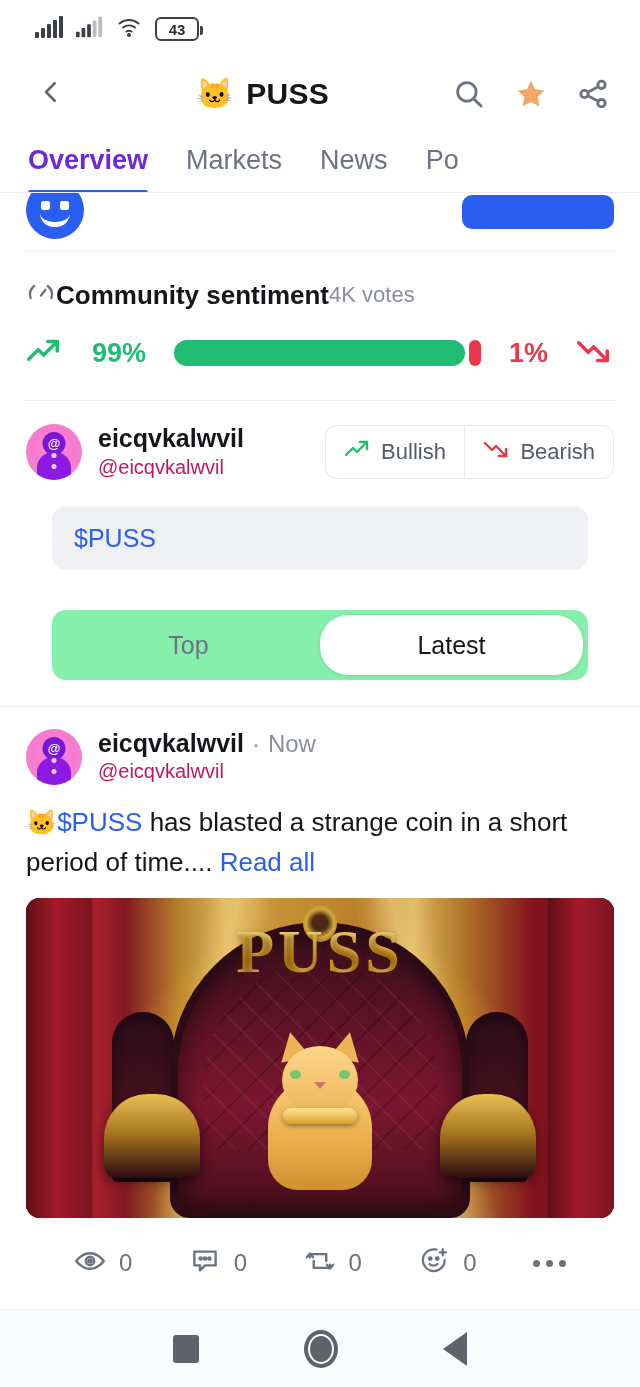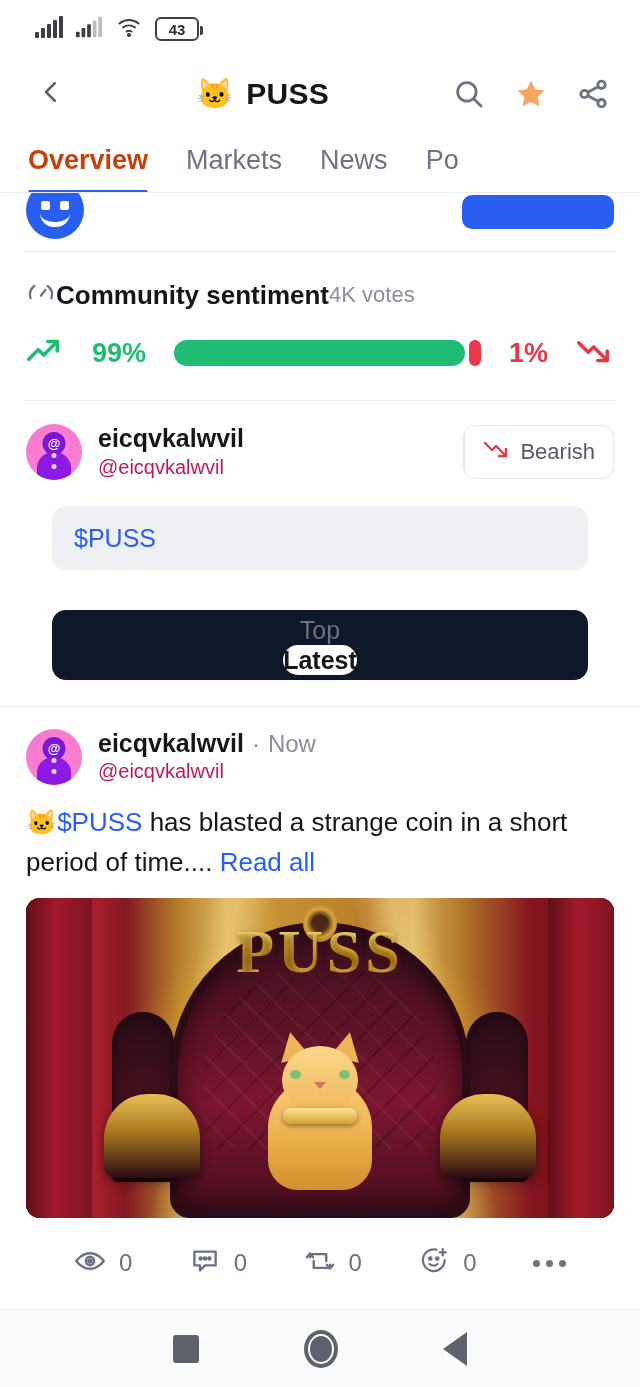--- a/index.html
+++ b/index.html
@@ -41,21 +41,21 @@
   .app-title { font-size: 30px; font-weight: 700; color: #14161a; letter-spacing: .3px; }
   .appbar-actions { display: flex; align-items: center; gap: 28px; padding-right: 6px; }
   .icon-btn { display: flex; align-items: center; justify-content: center; }
 
   
   .tabs {
     flex: 0 0 62px; height: 62px; display: flex; align-items: center;
     padding: 0 28px; gap: 38px; overflow: hidden; position: relative;
   }
   .tab { font-size: 27px; color: #6b7280; white-space: nowrap; padding-bottom: 2px; }
-  .tab.active { color: #c2410c; font-weight: 700; position: relative; }
+  .tab.active { color: #6d28d9; font-weight: 700; position: relative; }
   .tab.active::after {
     content: ""; position: absolute; left: 0; right: 0; bottom: -17px;
     height: 5px; background: #2a5ef0; border-radius: 3px;
   }
   .hairline { height: 1px; background: #ebedf0; }
 
   
   .content { flex: 1; overflow: hidden; position: relative; }
 
   .followers-row {
@@ -127,26 +127,26 @@
 
   .composer-input {
     margin: 26px 26px 0; height: 64px; background: #eef0f3; border-radius: 14px;
     display: flex; align-items: center; padding: 0 22px; gap: 9px;
   }
   .ticker { font-size: 25px; color: #2a5ef0; }
   .ph { font-size: 25px; color: #9aa0a8; }
 
   
   .segmented {
-    margin: 40px 26px 0; height: 70px; background: #0f172a; border-radius: 14px;
-    display: flex; align-items: center; padding: 5px; flex-direction: column;
+    margin: 40px 26px 0; height: 70px; background: #86efac; border-radius: 14px;
+    display: flex; align-items: center; padding: 5px;
   }
   .seg { flex: 1; height: 60px; display: flex; align-items: center; justify-content: center;
     font-size: 25px; color: #6b7280; border-radius: 11px; }
-  .seg.active { background: #fff; color: #14161a; font-weight: 700; box-shadow: 0 1px 4px rgba(0,0,0,.1); border-radius: 28px; }
+  .seg.active { background: #fff; color: #14161a; font-weight: 400; box-shadow: 0 1px 4px rgba(0,0,0,.1); border-radius: 28px; }
 
   .feed-sep { height: 1px; background: #ebedf0; margin: 26px 0 0; }
 
   
   .post { padding: 22px 26px 0; }
   .post-head { display: flex; align-items: flex-start; }
   .post-names { margin-left: 16px; }
   .post-line1 { display: flex; align-items: baseline; gap: 8px; }
   .p-name { font-size: 25px; font-weight: 700; color: #14161a; }
   .p-meta { font-size: 24px; color: #8a8f98; }
@@ -397,20 +397,29 @@
           <span class="head">@</span>
             <span class="body"></span>
           <span class="dot d1"></span>
             <span class="dot d2"></span>
         </div>
         <div class="comp-names">
           <div class="u-name">eicqvkalwvil</div>
           <div class="u-handle">@eicqvkalwvil</div>
         </div>
         <div class="bb-group">
+          <div class="bb-btn">
+            <span>
+              <svg width="28" height="22" viewBox="0 0 28 22" fill="none" stroke="#1fbd74" stroke-width="2.4" stroke-linecap="round" stroke-linejoin="round">
+                <polyline points="2 17 9 10 13 14 23 4"></polyline>
+                  <polyline points="16 4 23 4 23 11"></polyline>
+              </svg>
+            </span>
+            <span>Bullish</span>
+          </div>
           <div class="bb-sep"></div>
           <div class="bb-btn">
             <span>
               <svg width="28" height="22" viewBox="0 0 28 22" fill="none" stroke="#e8394a" stroke-width="2.4" stroke-linecap="round" stroke-linejoin="round">
                 <polyline points="2 5 9 12 13 8 23 18"></polyline>
                   <polyline points="16 18 23 18 23 11"></polyline>
               </svg>
             </span>
             <span>Bearish</span>
           </div>

